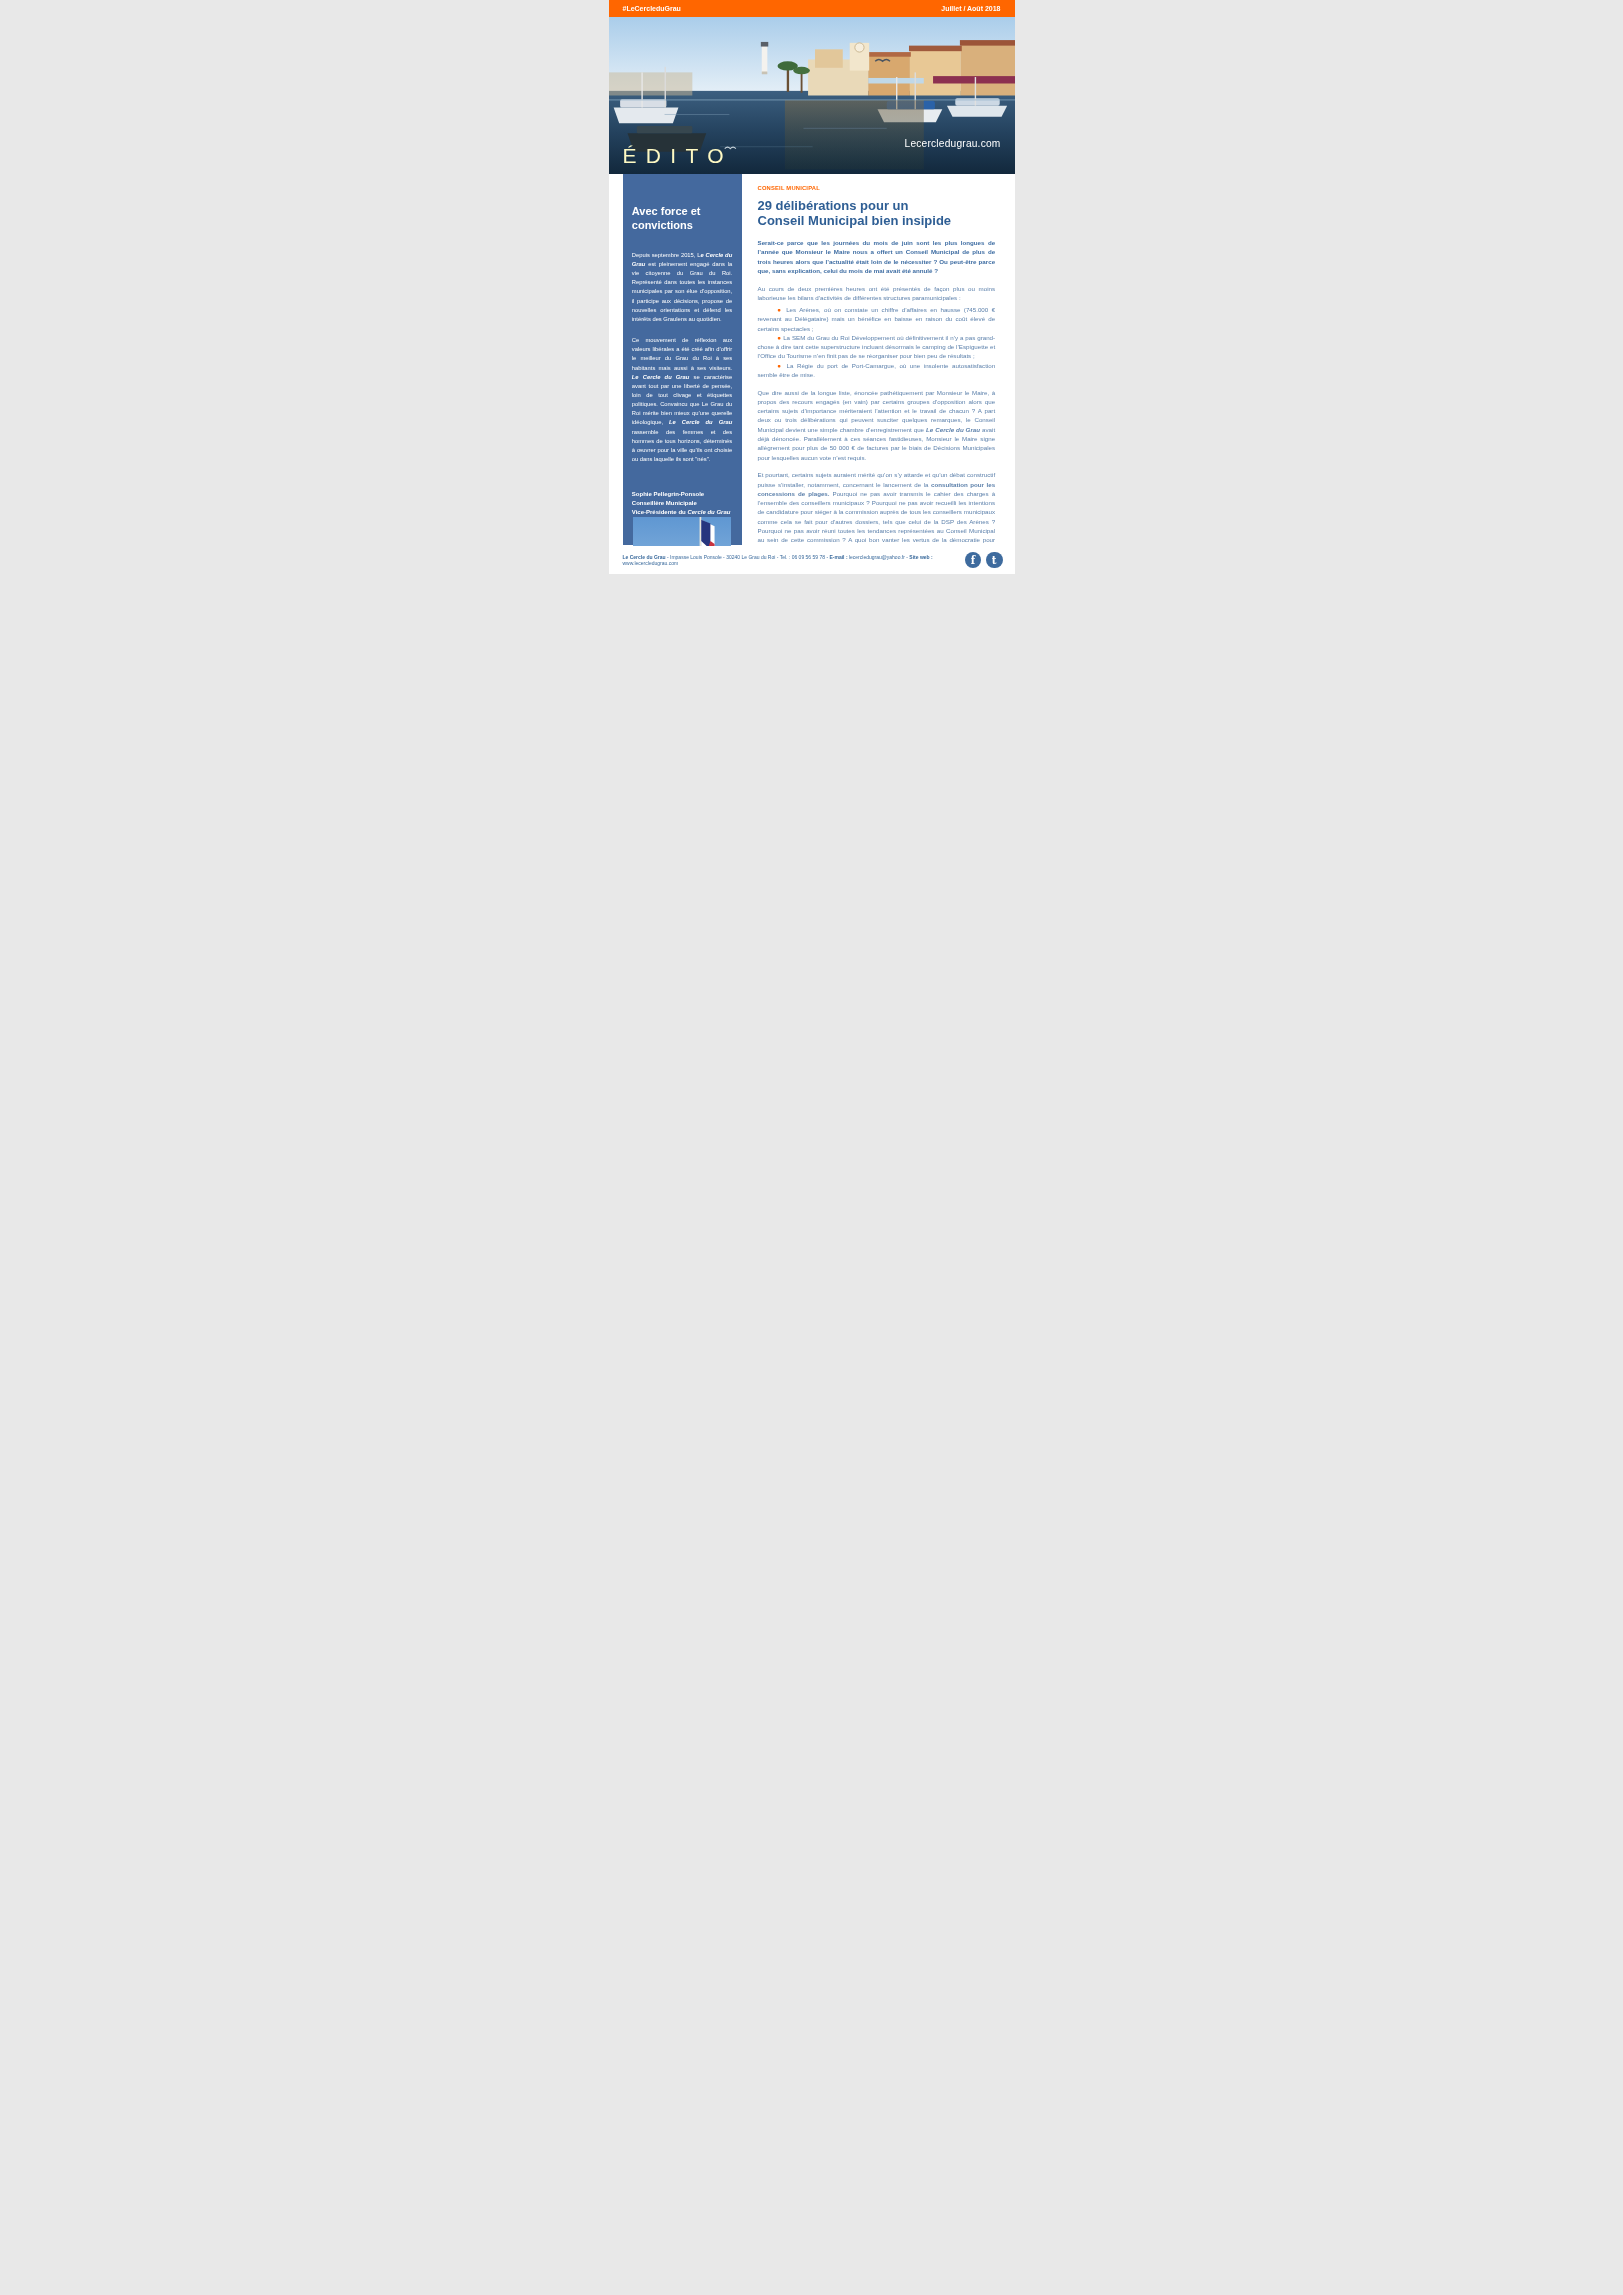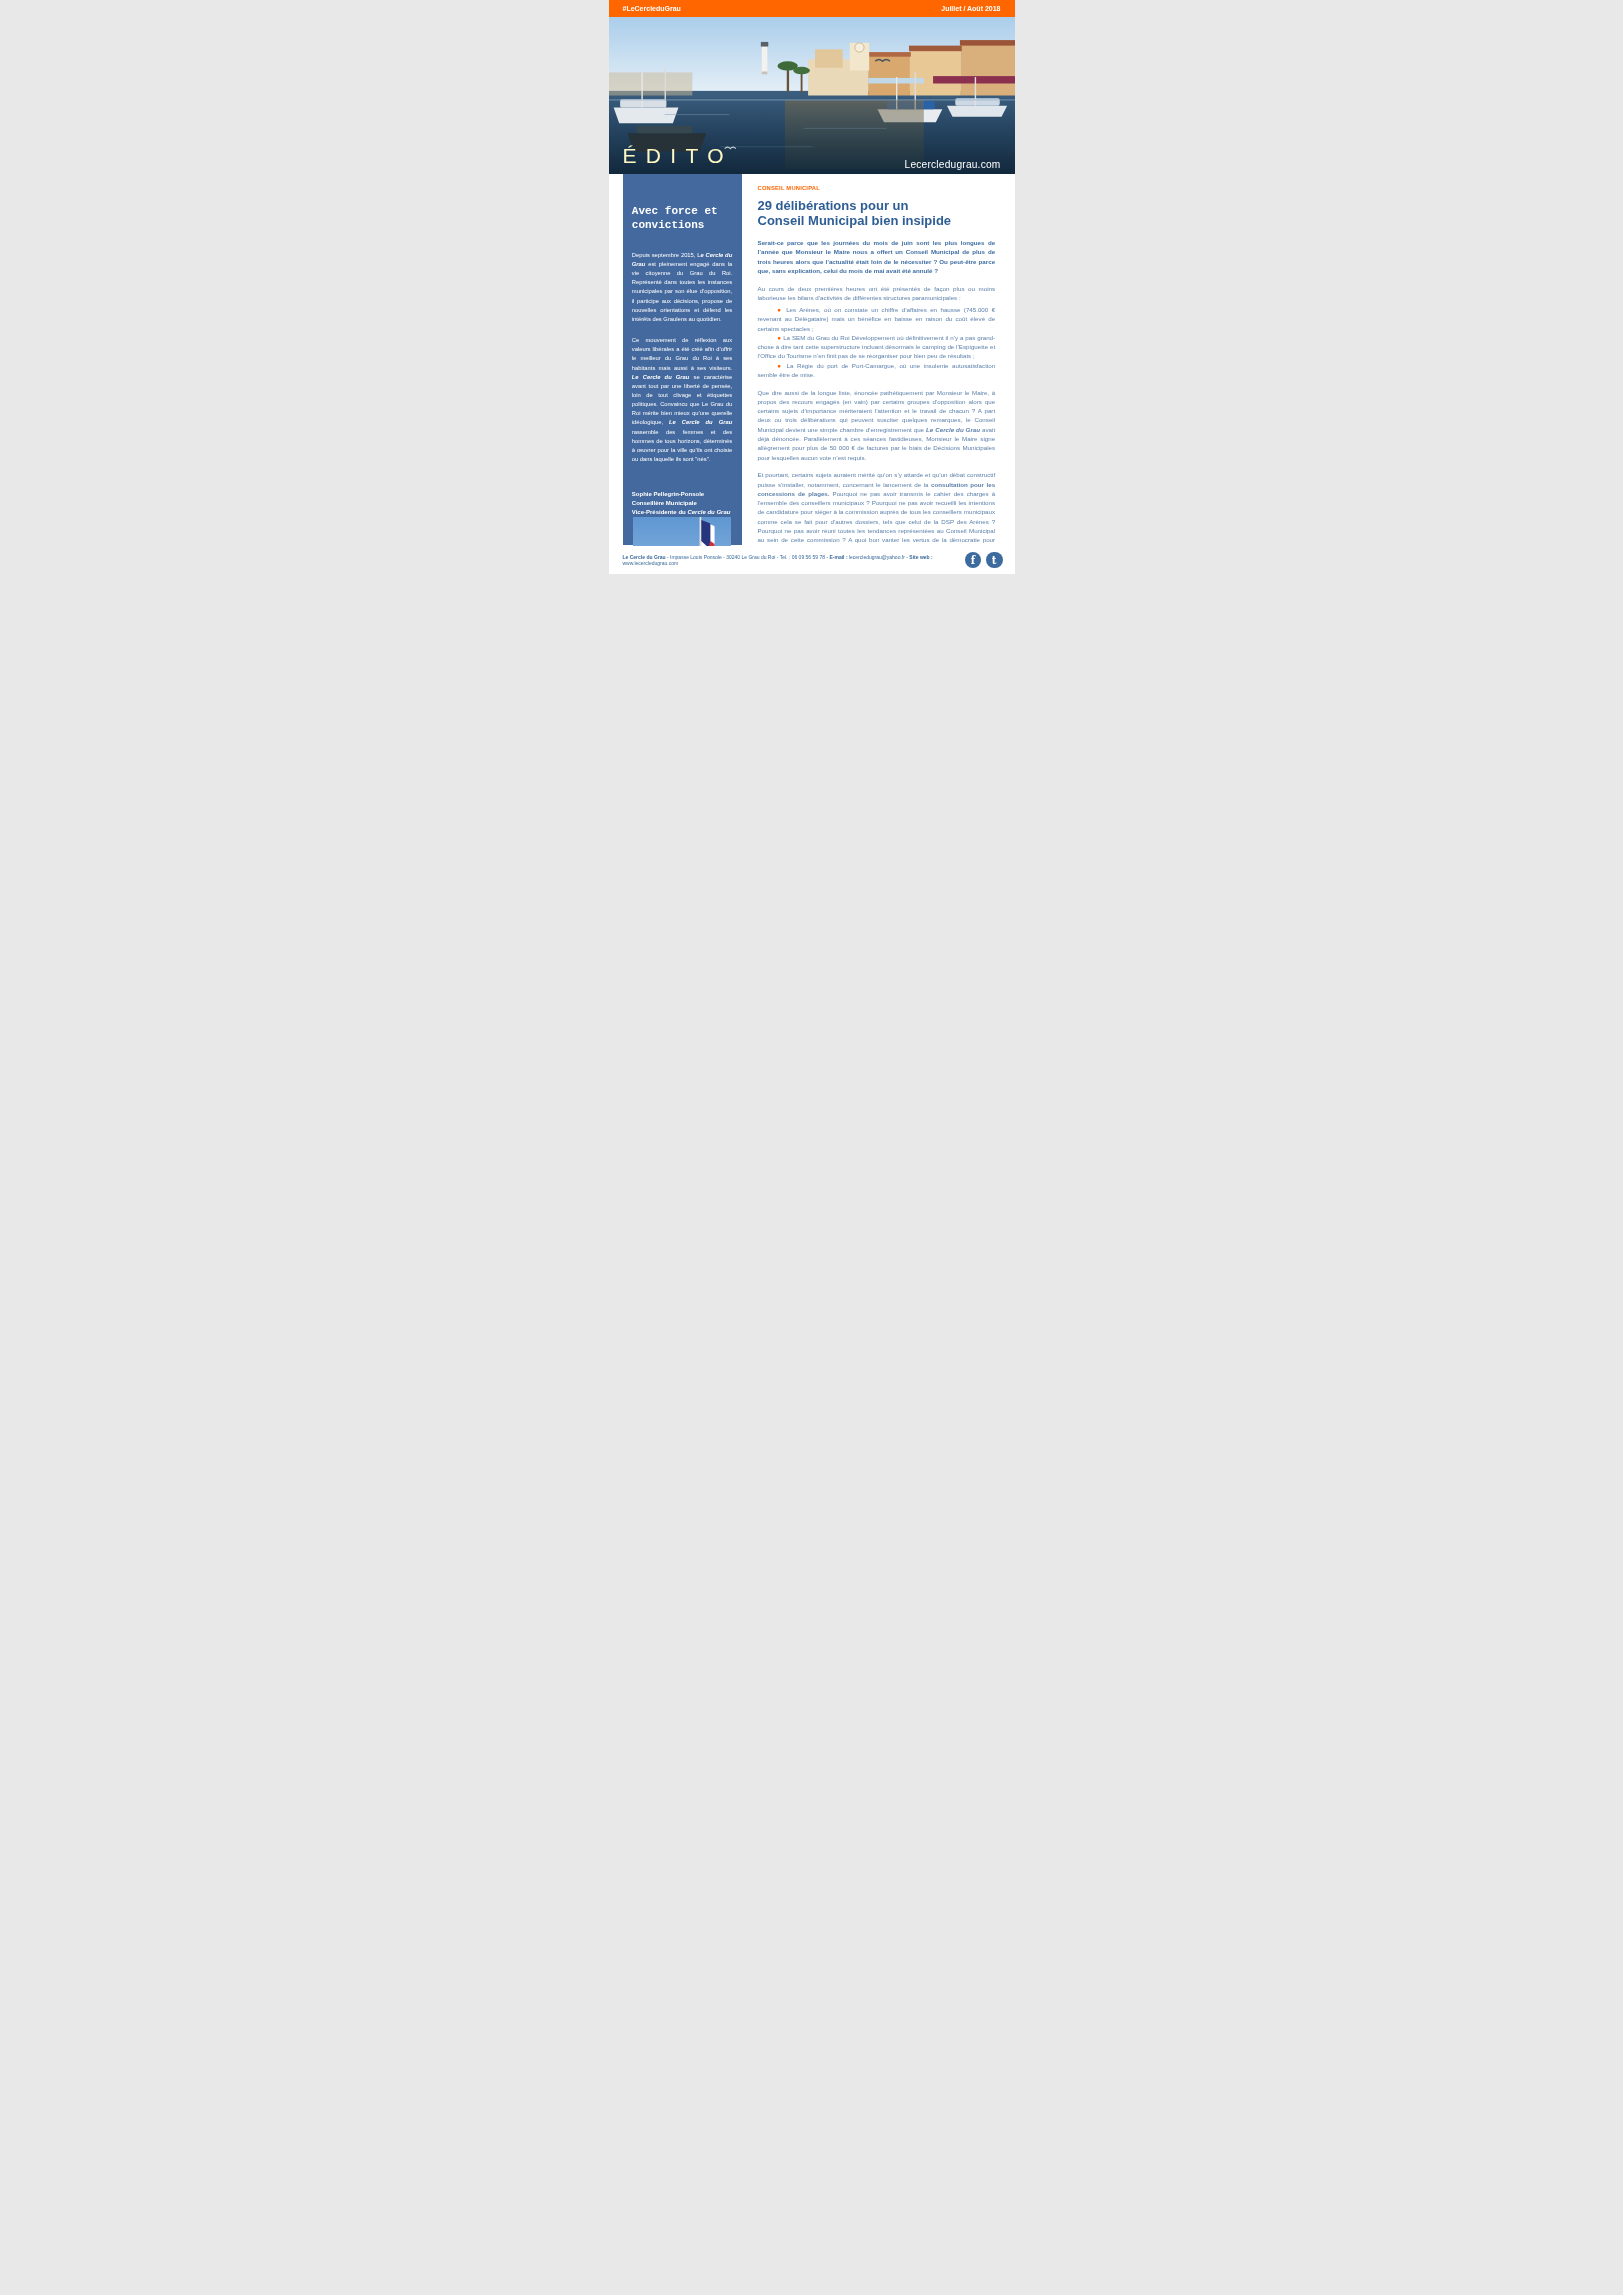--- a/index.html
+++ b/index.html
@@ -20,33 +20,33 @@
   }
 
   
   .hero{position:relative;height:157px;background:#4a6a84;}
   .hero svg{display:block;width:100%;height:100%;}
   .edito{
     position:absolute;left:14px;bottom:5.6px;
     color:#fef9c3;font-size:21px;letter-spacing:9.3px;font-weight:400;
   }
   .hero-site{
-    position:absolute;right:14px;bottom:4px;
+    position:absolute;right:14px;bottom:25px;
     color:#ffffff;font-size:10.2px;letter-spacing:0.2px;
   }
 
   
   .content{display:flex;gap:16px;padding:0 19.4px 0 14px;align-items:flex-start;}
 
   .sidebar{
     width:119px;height:371px;box-sizing:border-box;flex:none;
     background:#44699E;color:#fff;
     padding:30px 9.3px 8.3px;display:flex;flex-direction:column;
   }
-  .sidebar h2{margin:0 0 18.5px;font-size:11px;line-height:1.3;font-weight:bold;font-family:Liberation Mono, monospace;}
+  .sidebar h2{margin:0 0 18.5px;font-size:11px;line-height:1.3;font-weight:bold;}
   .sidebar p{margin:0 0 12px;font-size:5.8px;line-height:1.58;text-align:justify;}
   .sig{margin-top:14px;font-weight:bold;font-size:6px;line-height:1.5;}
   .sidebar-photo{margin:6.5px 0.9px 0 0.9px;margin-top:auto;height:114px;flex:none;}
   .sidebar-photo svg{display:block;width:100%;height:100%;}
 
   .main{flex:1;padding-top:11px;min-width:0;}
   .kicker{color:#FF6600;font-weight:bold;font-size:5.8px;letter-spacing:0.2px;}
   .title{
     margin:7.4px 0 0;color:#2E5E94;font-size:13px;line-height:1.18;
     font-weight:bold;white-space:pre-line;

